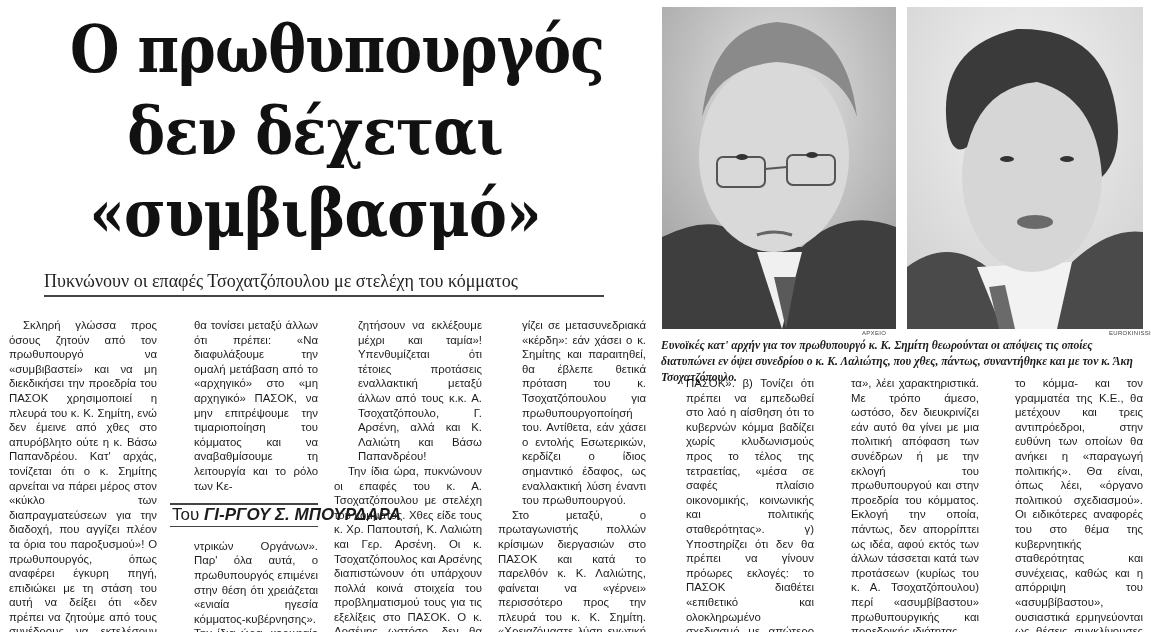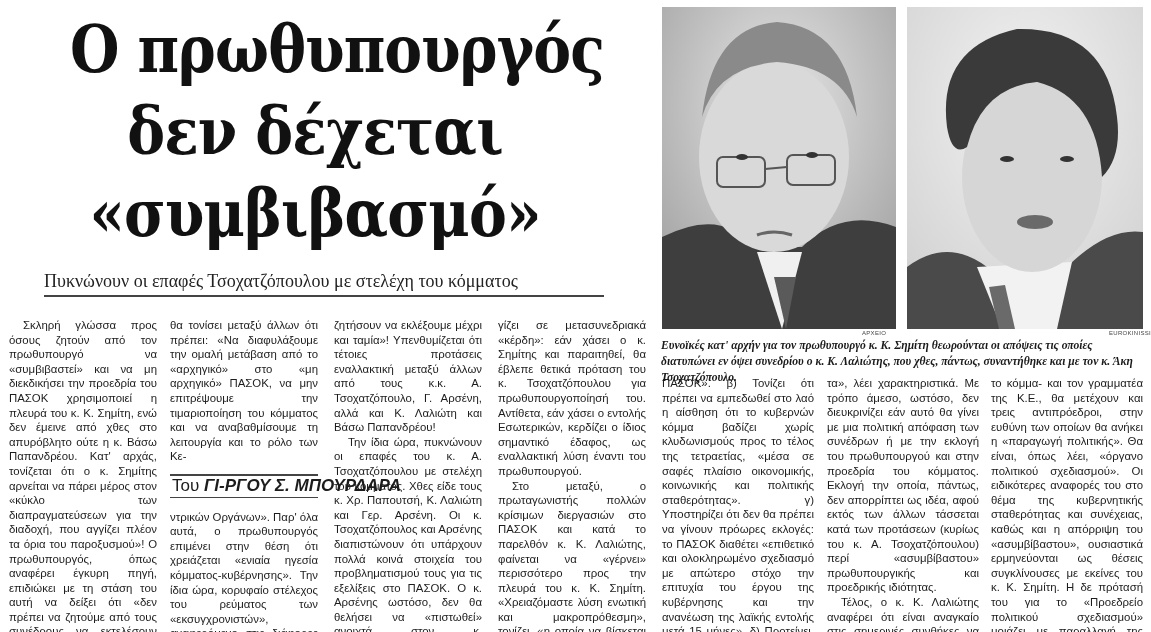--- a/index.html
+++ b/index.html
@@ -20,21 +20,21 @@
     position: absolute; left: 44px; top: 271px; width: 560px;
     font-family: "Liberation Serif", serif; font-size: 18px;
     color: #222; white-space: nowrap; text-align: left;
     border-bottom: 2px solid #444; padding-bottom: 3px;
   }
   .col {
     position: absolute; font-size: 11.4px; line-height: 14.6px;
     text-align: justify; color: #1c1c1c;
   }
   .col p { margin: 0; text-indent: 14px; }
-  .col p.noind { text-indent: 0; }
+  .col p.noind { text-indent: 0; margin-left: 24px; }
   .col b { font-weight: normal; }
   .byline {
     margin: 10px 0 12px 0; border-top: 2px solid #444; border-bottom: 1px solid #444;
     padding: 3px 0 3px 2px; font-size: 17px; text-indent: 0; white-space: nowrap;
   }
   .byline i { font-weight: bold; font-style: italic; }
   .photo {
     position: absolute; top: 7px; height: 322px;
     background: #bdbdbd; overflow: hidden;
   }

